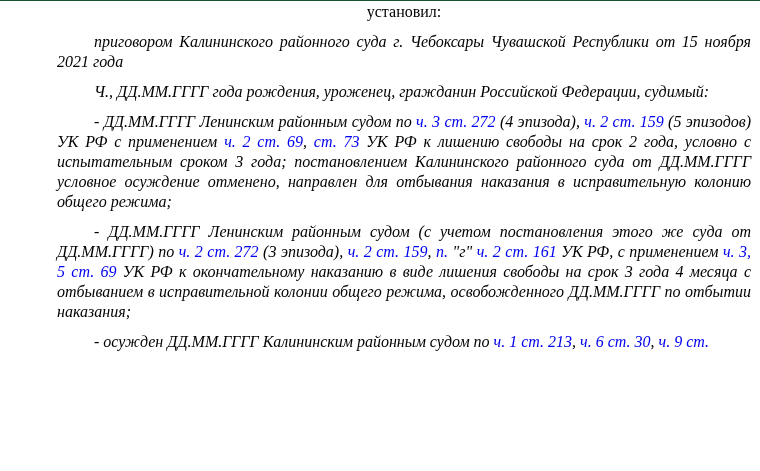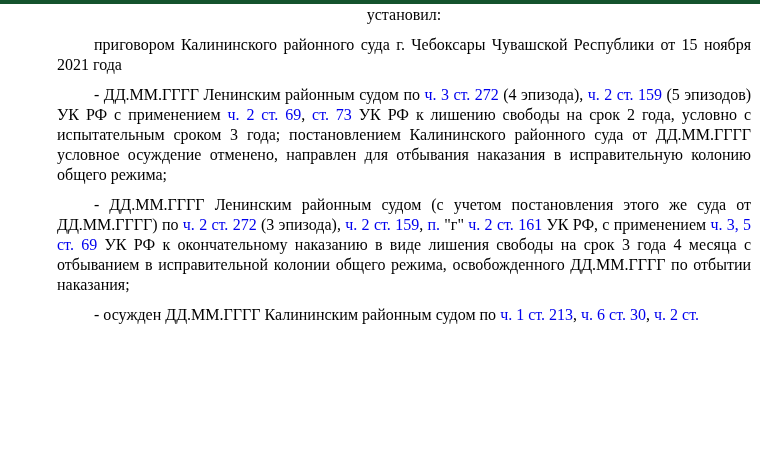--- a/index.html
+++ b/index.html
@@ -6,49 +6,51 @@
     margin: 0;
     padding: 0;
     background: #ffffff;
   }
   .page {
     position: relative;
     width: 760px;
     height: 471px;
     box-sizing: border-box;
     background: #ffffff;
-    border-top: 4px solid #14532d;
+    border-top: 1px solid #14532d;
     overflow: hidden;
     font-family: "Liberation Serif", "DejaVu Serif", serif;
     font-size: 16px;
     line-height: 20px;
     color: #000000;
   }
   .heading {
     margin: 1px 9px 10px 57px;
     text-align: center;
   }
   .content {
     margin: 0 9px 0 57px;
+    font-style: italic;
   }
   .para {
     margin: 0 0 10px 0;
     text-align: justify;
     text-indent: 37px;
   }
   .ref {
     color: var(--link-color, #0000ee);
     text-decoration: none;
     cursor: pointer;
   }
 </style>
 </head>
 <body>
 
 <div class="page">
   <div class="heading">установил:</div>
   <div class="content">
       <p class="para"><span>приговором Калининского районного суда г. Чебоксары Чувашской Республики от 15 ноября 2021 года</span></p>
+      <p class="para"><span>Ч., ДД.ММ.ГГГГ года рождения, уроженец, гражданин Российской Федерации, судимый:</span></p>
       <p class="para"><span>- ДД.ММ.ГГГГ Ленинским районным судом по </span><a class="ref">ч. 3 ст. 272</a><span> (4 эпизода), </span><a class="ref">ч. 2 ст. 159</a><span> (5 эпизодов) УК РФ с применением </span><a class="ref">ч. 2 ст. 69</a><span>, </span><a class="ref">ст. 73</a><span> УК РФ к лишению свободы на срок 2 года, условно с испытательным сроком 3 года; постановлением Калининского районного суда от ДД.ММ.ГГГГ условное осуждение отменено, направлен для отбывания наказания в исправительную колонию общего режима;</span></p>
       <p class="para"><span>- ДД.ММ.ГГГГ Ленинским районным судом (с учетом постановления этого же суда от ДД.ММ.ГГГГ) по </span><a class="ref">ч. 2 ст. 272</a><span> (3 эпизода), </span><a class="ref">ч. 2 ст. 159</a><span>, </span><a class="ref">п.</a><span> "г" </span><a class="ref">ч. 2 ст. 161</a><span> УК РФ, с применением </span><a class="ref">ч. 3, 5 ст. 69</a><span> УК РФ к окончательному наказанию в виде лишения свободы на срок 3 года 4 месяца с отбыванием в исправительной колонии общего режима, освобожденного ДД.ММ.ГГГГ по отбытии наказания;</span></p>
-      <p class="para"><span>- осужден ДД.ММ.ГГГГ Калининским районным судом по </span><a class="ref">ч. 1 ст. 213</a><span>, </span><a class="ref">ч. 6 ст. 30</a><span>, </span><a class="ref">ч. 2 ст.</a></p>
+      <p class="para"><span>- осужден ДД.ММ.ГГГГ Калининским районным судом по </span><a class="ref">ч. 1 ст. 213</a><span>, </span><a class="ref">ч. 6 ст. 30</a><span>, </span><a class="ref">ч. 9 ст.</a></p>
     </div>
 </div>
 
 </body></html>

